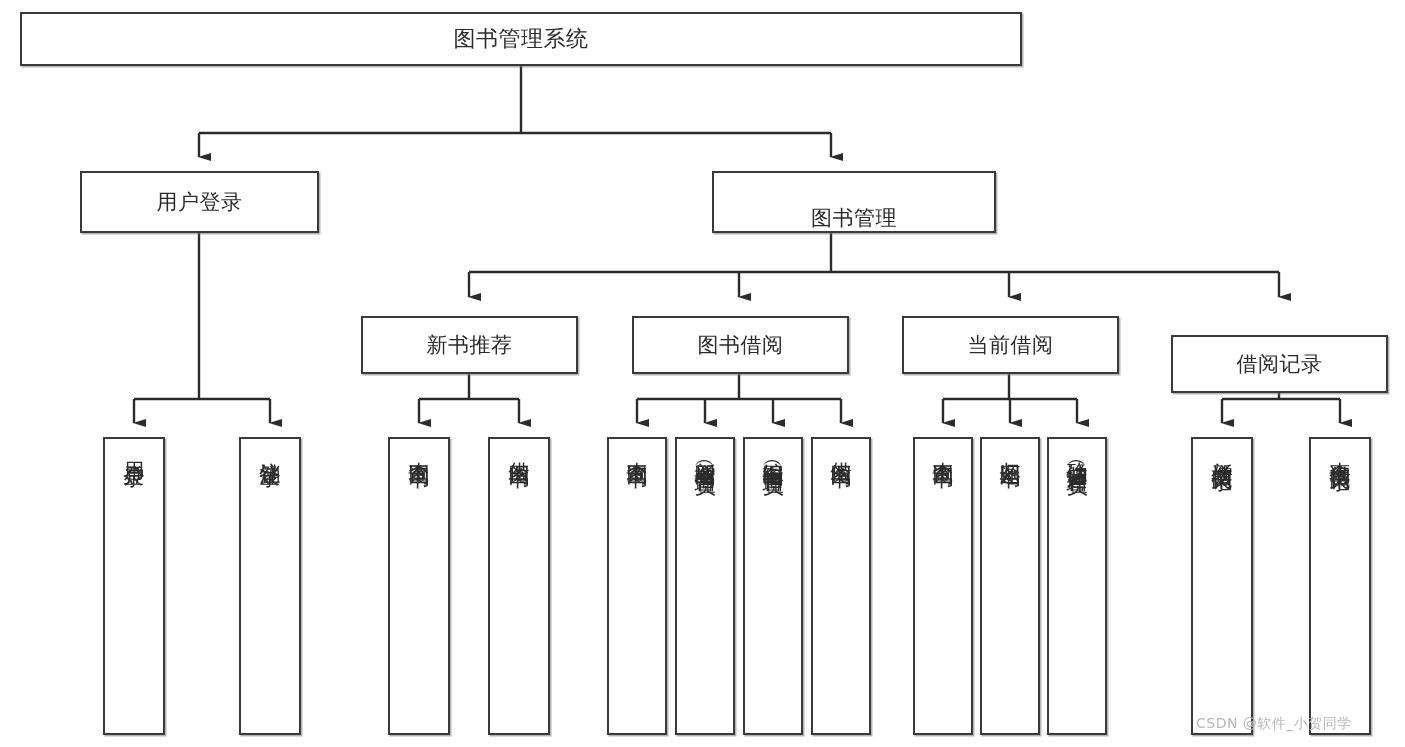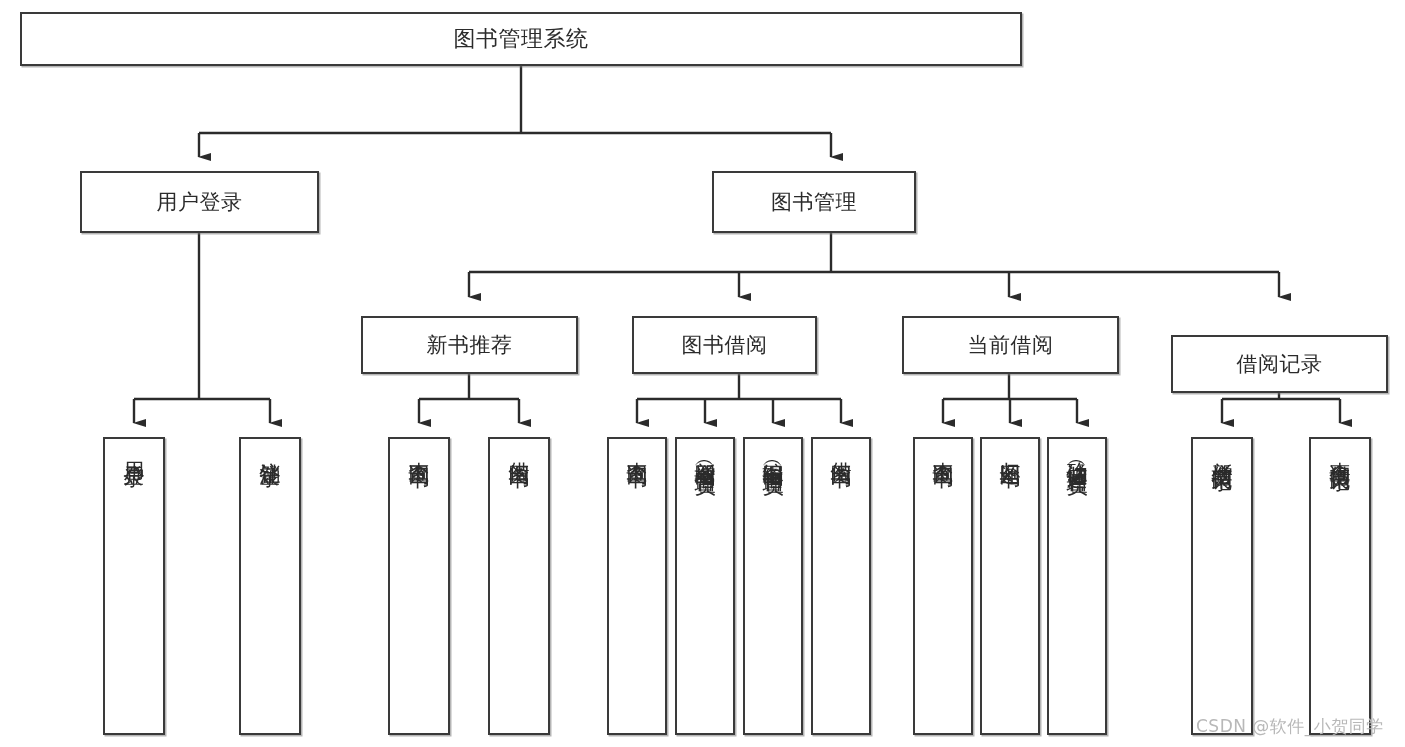--- a/index.html
+++ b/index.html
@@ -59,21 +59,21 @@
     writing-mode: vertical-rl;
     text-orientation: upright;
     font-size: 21px;
     line-height: 1.05;
     letter-spacing: 2px;
     white-space: nowrap;
     text-align: left;
   }
   .watermark {
     position: absolute;
-    font-size: 17px;
+    font-size: 14px;
     color: #b8b8b8;
     white-space: nowrap;
     letter-spacing: 0.5px;
     user-select: none;
   }
 </style>
 </head>
 <body>
 
 <div id="canvas">
@@ -128,28 +128,28 @@
     </g>
   </svg>
 
   <div class="node h root" style="left:20px; top:12px; width:1002px; height:54px;">
     <span class="label">图书管理系统</span>
   </div>
 
   <div class="node h" style="left:80px; top:171px; width:239px; height:62px;">
     <span class="label">用户登录</span>
   </div>
-  <div class="node h" style="left:712px; top:171px; width:204px; height:62px;">
+  <div class="node h" style="left:712px; top:171px; width:284px; height:62px;align-items:flex-end;">
     <span class="label">图书管理</span>
   </div>
 
   <div class="node h" style="left:361px; top:316px; width:217px; height:58px;align-items:center;">
     <span class="label">新书推荐</span>
   </div>
-  <div class="node h" style="left:632px; top:316px; width:185px; height:58px;">
+  <div class="node h" style="left:632px; top:316px; width:217px; height:58px;">
     <span class="label">图书借阅</span>
   </div>
   <div class="node h" style="left:902px; top:316px; width:217px; height:58px;">
     <span class="label">当前借阅</span>
   </div>
   <div class="node h" style="left:1171px; top:316px; width:217px; height:58px;margin-top:19px;">
     <span class="label">借阅记录</span>
   </div>
 
   <div class="node v" style="left:103px; top:437px; width:62px; height:298px;">

